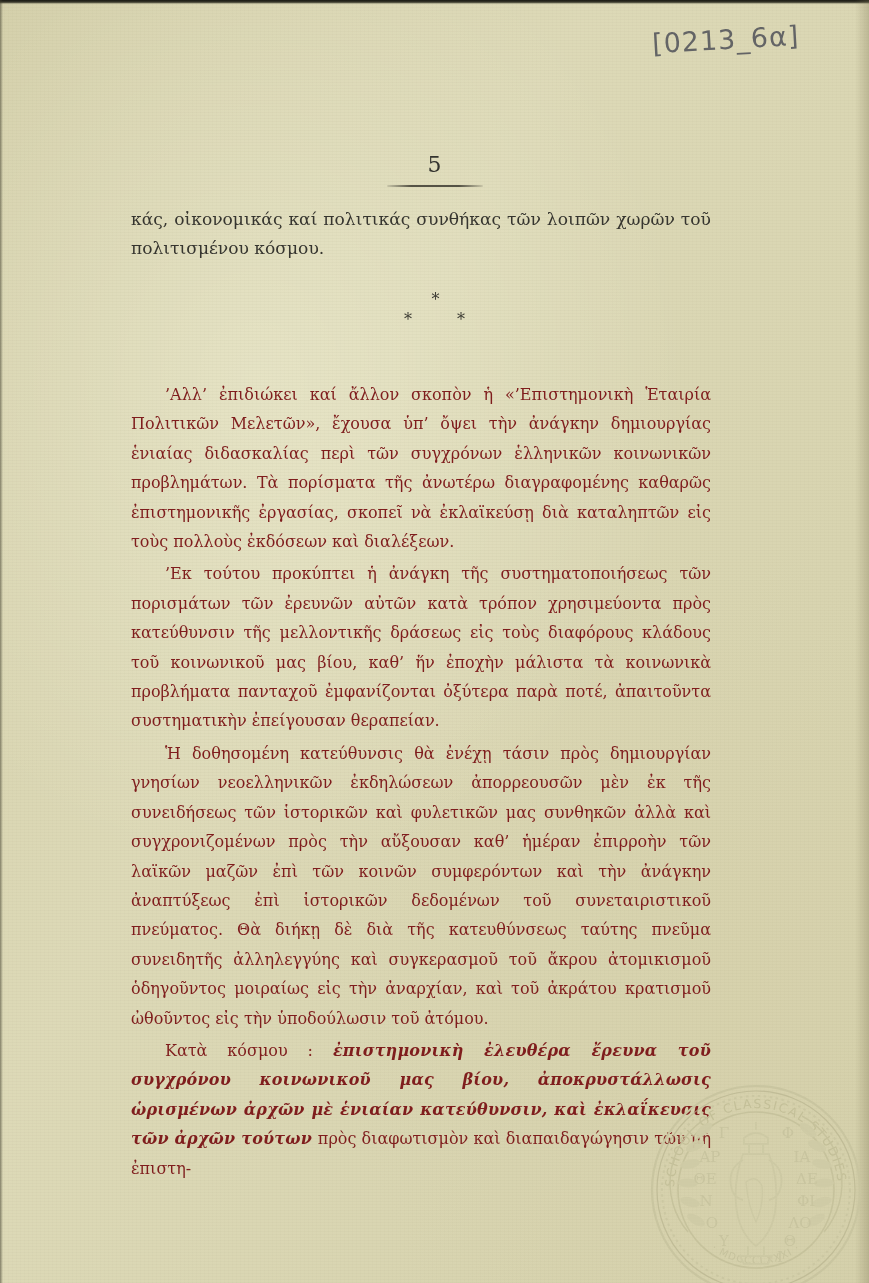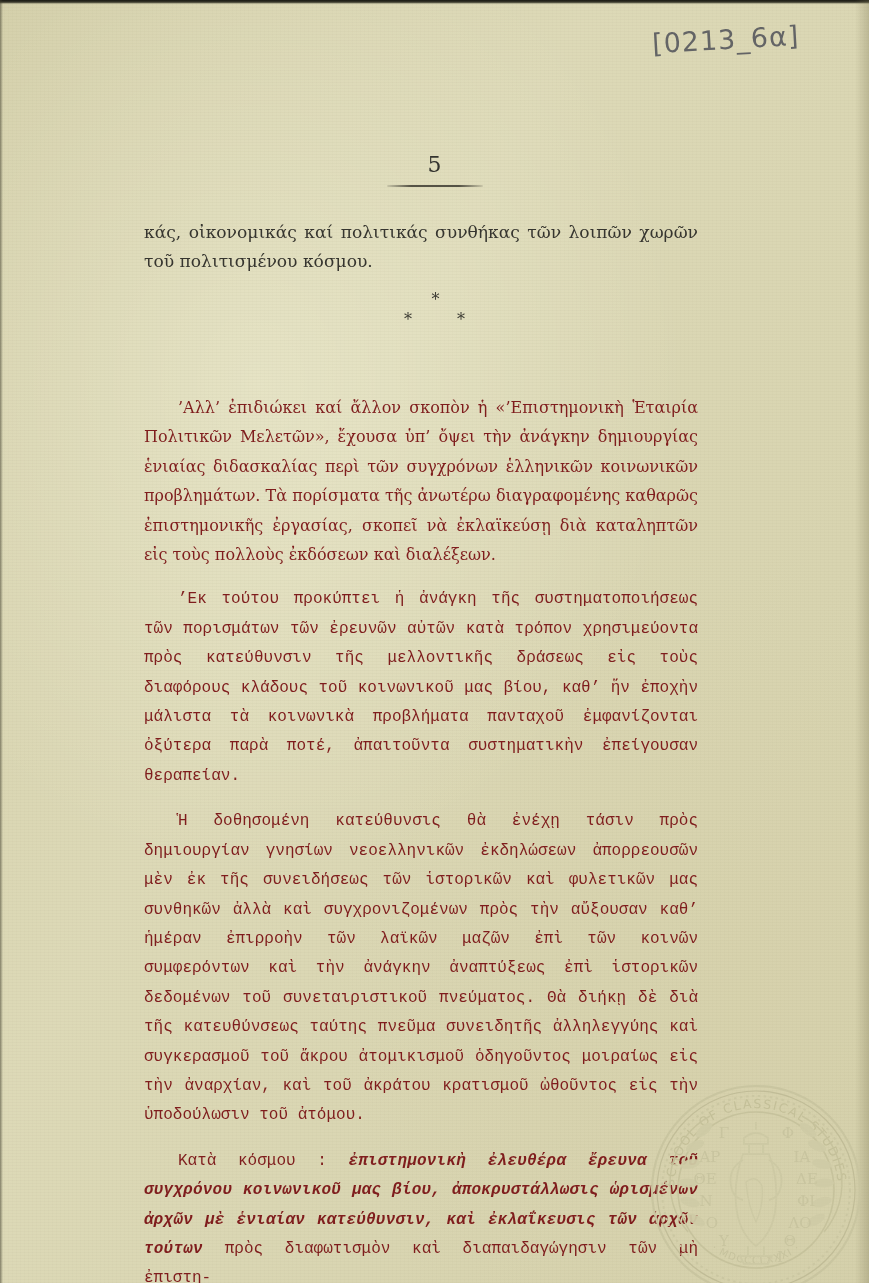--- a/index.html
+++ b/index.html
@@ -97,25 +97,25 @@
     left: 128px;
     top: 202px;
     width: 586px;
     color: #36352f;
     font-size: 17.1px;
     line-height: 29.4px;
     text-align: justify;
     text-justify: inter-word;
   }
   .para {
-    margin: 16px;
+    margin: 3px;
     text-align: justify;
   }
   .para.indent { text-indent: 34px; }
-  .para + .para { margin-top: 0; font-family: Liberation Mono, monospace; }
+  .para + .para { margin-top: 0; }
 
   
   .asterism {
     position: absolute;
     left: 0; right: 0;
     top: 292px;
     text-align: center;
     color: #3b3a32;
     line-height: 1;
   }

